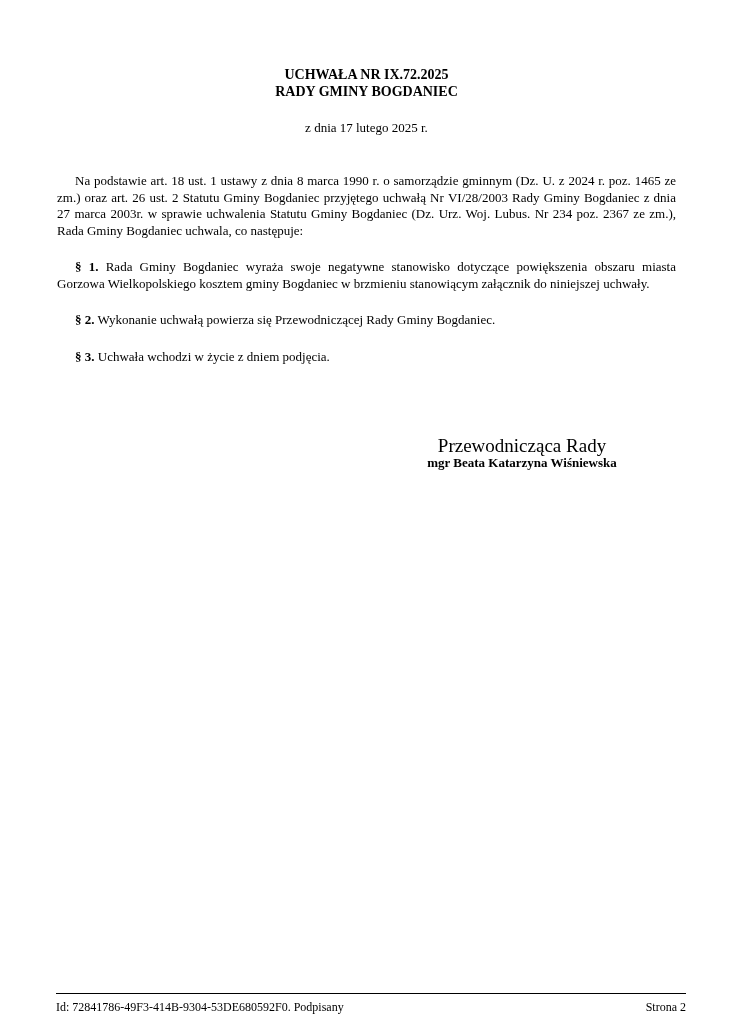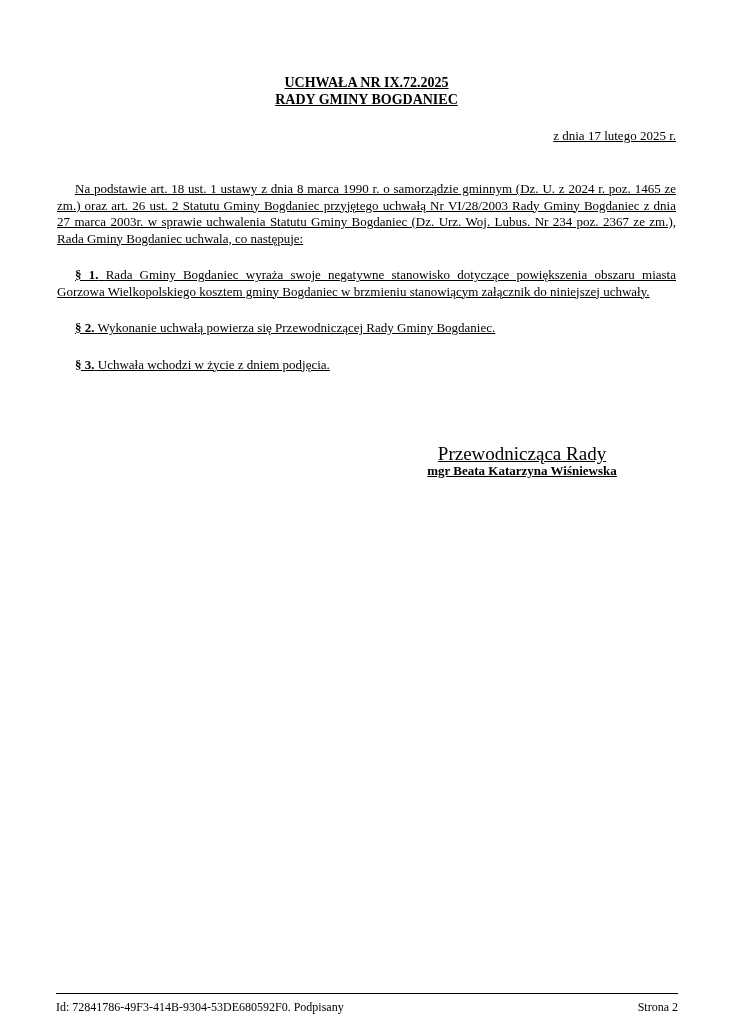--- a/index.html
+++ b/index.html
@@ -13,33 +13,32 @@
     height: 1024px;
     background: #ffffff;
     color: #000000;
     font-family: "Liberation Serif", "DejaVu Serif", serif;
     overflow: hidden;
   }
   .content {
     position: absolute;
     left: 57px;
     right: 56px;
-    top: 12px;
-    text-decoration: underline;
+    top: 4px;
   }
   .doc-title {
     margin-top: 62px;
     text-align: center;
     font-weight: bold;
     font-size: 14px;
     line-height: 17px;
   }
   .doc-date {
     margin-top: 20px;
-    text-align: right;
+    text-align: center;
     font-size: 13px;
     line-height: 16px;
   }
   .doc-subject {
     margin-top: 19px;
     text-align: center;
     font-weight: bold;
     font-size: 13.5px;
     line-height: 17px;
   }
@@ -63,21 +62,21 @@
     line-height: 16px;
   }
   .signature-name {
     font-weight: bold;
     font-size: 13px;
     line-height: 17px;
   }
   .footer {
     position: absolute;
     left: 56px;
-    right: 54px;
+    right: 46px;
     top: 993px;
     border-top: 1px solid #000000;
     padding-top: 6px;
     display: flex;
     justify-content: space-between;
     align-items: baseline;
     font-size: 12px;
     line-height: 14px;
   }
 </style>

